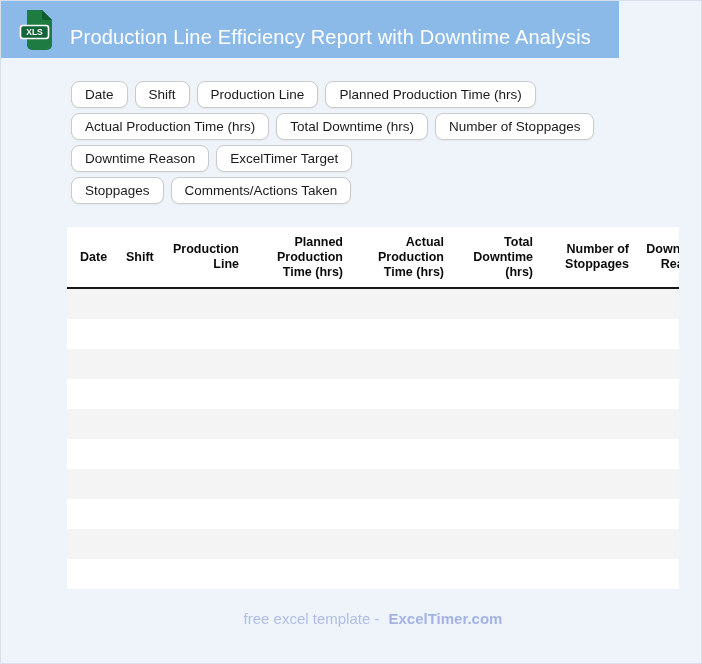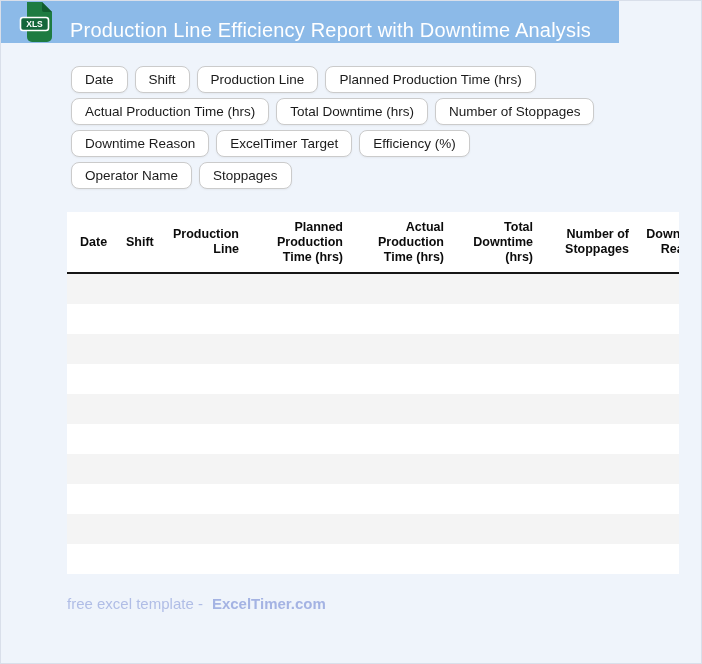--- a/index.html
+++ b/index.html
@@ -16,21 +16,21 @@
   }
   html,body{margin:0;padding:0;background:#fff;}
   .page{
     width:702px;height:664px;box-sizing:border-box;
     border:1px solid var(--page-border);
     background:var(--page-bg);
     overflow:hidden;position:relative;
     font-family:"Liberation Sans", sans-serif;
   }
   .titlebar{
-    width:618px;height:42px;background:var(--header-bg);
+    width:618px;height:57px;background:var(--header-bg);
     display:flex;align-items:center;text-align:center;
   }
   .xls-icon{margin-left:18px;flex:0 0 auto;display:block;}
   .report-title{
     margin:16px 0 0 15px;color:#ffffff;font-size:20px;font-weight:500;
     letter-spacing:.2px;white-space:nowrap;
   }
   .chips{margin:23px 0 0 70px;}
   .chip-row{display:flex;gap:7px;margin-bottom:5px;}
   .chip{
@@ -49,21 +49,21 @@
     font-size:12.5px;font-weight:bold;color:#0b0b0b;line-height:15px;
     background:#ffffff;border-bottom:2px solid var(--rule);
     padding:0;overflow:hidden;
   }
   table.report th.al{text-align:left;padding-left:13px;padding-right:2px;}
   table.report th.ar{text-align:right;padding-right:13px;padding-left:2px;}
   table.report td{height:30px;padding:0;border:none;}
   table.report tbody tr:nth-child(odd){background:var(--stripe);}
   table.report tbody tr:nth-child(even){background:#ffffff;}
   .footer{
-    width:612px;margin:20px 16px 0 66px;text-align:left;
+    width:612px;margin:20px 16px 0 66px;text-align:center;
     font-size:15px;color:var(--footer-text);line-height:19px;
   }
   .footer .brand{font-weight:bold;color:var(--footer-brand);margin-left:9px;cursor:pointer;}
 </style>
 </head>
 <body>
 
 <div class="page">
 
   <div class="titlebar">
@@ -84,25 +84,24 @@
         <button class="chip">Planned Production Time (hrs)</button>
       </div>
       <div class="chip-row">
         <button class="chip">Actual Production Time (hrs)</button>
         <button class="chip">Total Downtime (hrs)</button>
         <button class="chip">Number of Stoppages</button>
       </div>
       <div class="chip-row">
         <button class="chip">Downtime Reason</button>
         <button class="chip">ExcelTimer Target</button>
-        <button class="chip">Efficiency (%)</button>
-      </div>
-      <div class="chip-row">
-        <button class="chip">Operator Name</button>
+      </div>
+      <div class="chip-row">
         <button class="chip">Stoppages</button>
+        <button class="chip">Comments/Actions Taken</button>
       </div>
     </div>
 
   <div class="sheet">
     <table class="report">
       <colgroup>
           <col style="width: 46px;">
           <col style="width: 47px;">
           <col style="width: 92px;">
           <col style="width: 104px;">

